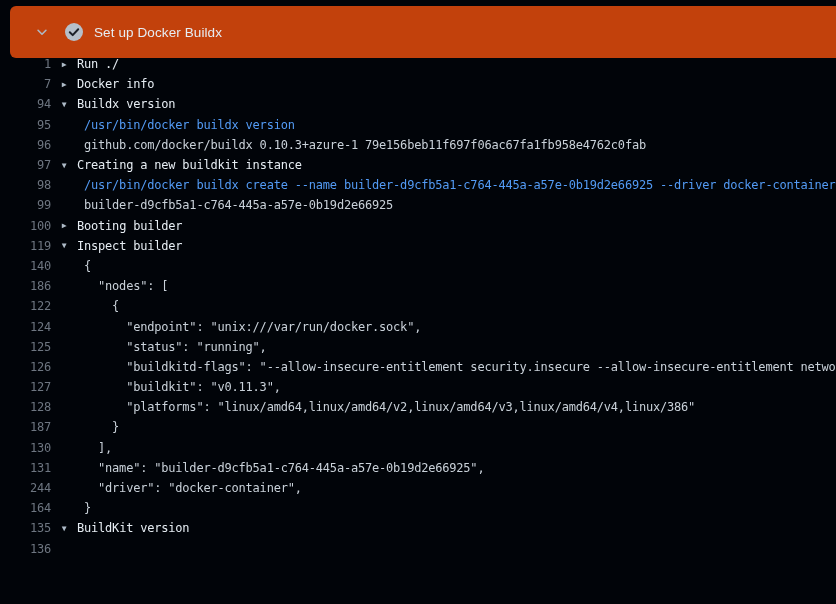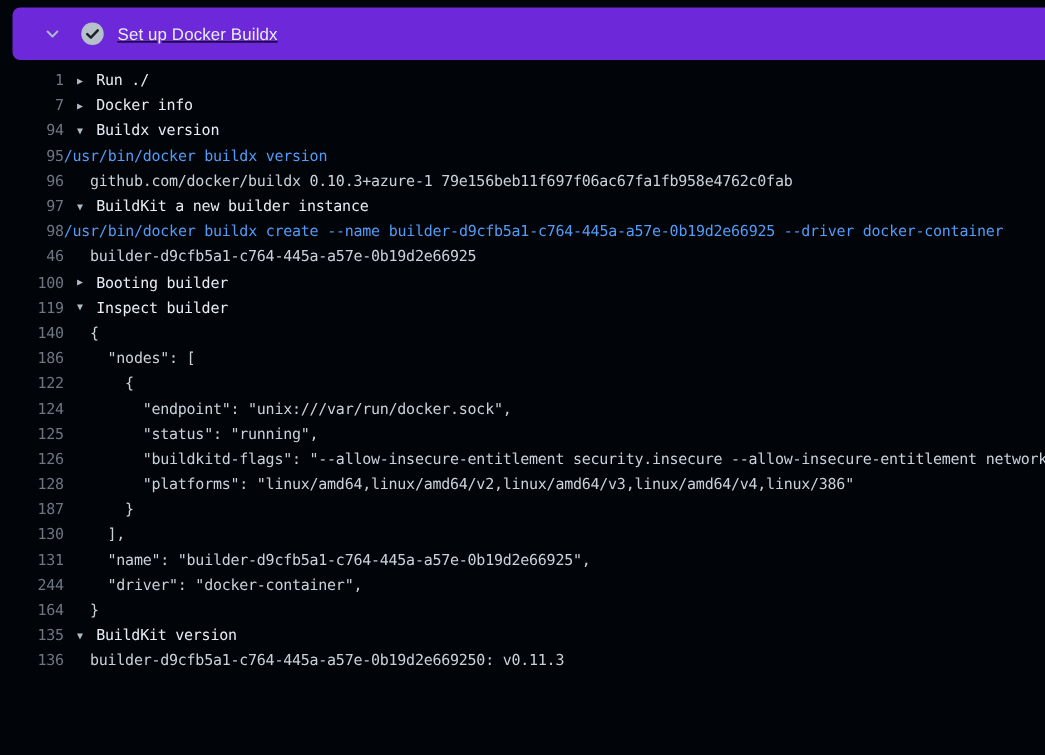--- a/index.html
+++ b/index.html
@@ -6,27 +6,26 @@
   body {
     width: 836px; height: 604px;
     background: #010409;
     overflow: hidden;
     position: relative;
     font-family: "Liberation Sans", sans-serif;
   }
   .step-header {
     position: absolute;
     left: 10px; top: 6px;
-    width: 826px; height: 42px;
-    background: #6d28d9;
+    width: 826px; height: 52px;
+    background: #c2410c;
     border-radius: 6px 0 0 6px;
     display: flex;
     align-items: center;
     cursor: pointer;
-    text-decoration: underline;
   }
   .chev-box {
     width: 16px; height: 16px;
     margin-left: 24px;
     display: flex; align-items: center; justify-content: center;
     flex: 0 0 auto;
   }
   .status-box {
     width: 20px; height: 20px;
     margin-left: 14px;
@@ -65,22 +64,22 @@
   .caret {
     flex: 0 0 26px;
     text-align: center;
     font-size: 8px;
     color: #adbac7;
     cursor: pointer;
   }
   .txt { white-space: pre; }
   .row-group { cursor: pointer; }
   .row-group .txt { color: #e6edf3; }
-  .row-command .txt { color: #539bf5; }
-  .row-output .txt { color: #c9d1d9; margin-left: 21px; }
+  .row-command .txt { color: #539bf5; margin-left: 33px; }
+  .row-output .txt { color: #c9d1d9; margin-left: 33px; }
 </style>
 </head>
 <body>
 
 <div class="step-header">
   <span class="chev-box">
     <svg width="14" height="14" viewBox="0 0 16 16">
       <path d="M3.5 6 L8 10.5 L12.5 6" fill="none" stroke="#adbac7" stroke-width="1.8" stroke-linecap="round" stroke-linejoin="round"></path>
     </svg>
   </span>
@@ -115,29 +114,29 @@
     <span class="txt">/usr/bin/docker buildx version</span>
   </div>
     <div class="log-row row-output">
     <span class="ln">96</span>
     
     <span class="txt">github.com/docker/buildx 0.10.3+azure-1 79e156beb11f697f06ac67fa1fb958e4762c0fab</span>
   </div>
     <div class="log-row row-group">
     <span class="ln">97</span>
     <span class="caret">▼</span>
-    <span class="txt">BuildKit a new builder instance</span>
+    <span class="txt">Creating a new buildkit instance</span>
   </div>
     <div class="log-row row-command">
     <span class="ln">98</span>
     
     <span class="txt">/usr/bin/docker buildx create --name builder-d9cfb5a1-c764-445a-a57e-0b19d2e66925 --driver docker-container</span>
   </div>
     <div class="log-row row-output">
-    <span class="ln">46</span>
+    <span class="ln">99</span>
     
     <span class="txt">builder-d9cfb5a1-c764-445a-a57e-0b19d2e66925</span>
   </div>
     <div class="log-row row-group">
     <span class="ln">100</span>
     <span class="caret">▶</span>
     <span class="txt">Booting builder</span>
   </div>
     <div class="log-row row-group">
     <span class="ln">119</span>
@@ -168,20 +167,25 @@
     <span class="ln">125</span>
     
     <span class="txt">      "status": "running",</span>
   </div>
     <div class="log-row row-output">
     <span class="ln">126</span>
     
     <span class="txt">      "buildkitd-flags": "--allow-insecure-entitlement security.insecure --allow-insecure-entitlement network.host",</span>
   </div>
     <div class="log-row row-output">
+    <span class="ln">127</span>
+    
+    <span class="txt">      "buildkit": "v0.11.3",</span>
+  </div>
+    <div class="log-row row-output">
     <span class="ln">128</span>
     
     <span class="txt">      "platforms": "linux/amd64,linux/amd64/v2,linux/amd64/v3,linux/amd64/v4,linux/386"</span>
   </div>
     <div class="log-row row-output">
     <span class="ln">187</span>
     
     <span class="txt">    }</span>
   </div>
     <div class="log-row row-output">
@@ -205,15 +209,14 @@
     <span class="txt">}</span>
   </div>
     <div class="log-row row-group">
     <span class="ln">135</span>
     <span class="caret">▼</span>
     <span class="txt">BuildKit version</span>
   </div>
     <div class="log-row row-output">
     <span class="ln">136</span>
     
-    <span class="txt">builder-d9cfb5a1-c764-445a-a57e-0b19d2e669250: v0.11.3</span>
   </div>
   </div>
 
 </body></html>

